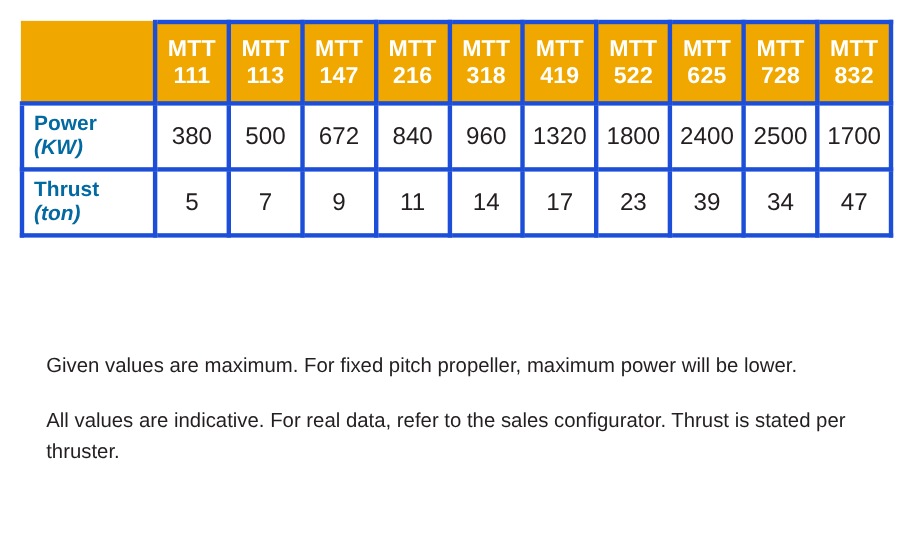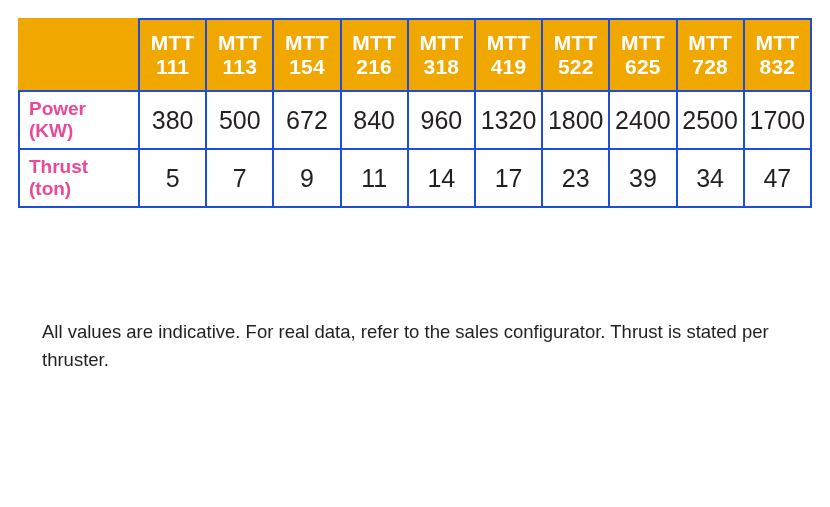--- a/index.html
+++ b/index.html
@@ -20,21 +20,21 @@
   }
   table.spec {
     position: absolute;
     left: 18px;
     top: 18px;
     border-collapse: collapse;
     table-layout: fixed;
     width: 794px;
   }
   table.spec th, table.spec td {
-    border: 2px solid #1d4ed8;
+    border: 4px solid #1d4ed8;
     padding: 0;
     margin: 0;
   }
   
   table.spec thead th {
     background: #F0A800;
     color: #ffffff;
     font-weight: bold;
     font-size: 21px;
     line-height: 1.12;
@@ -48,39 +48,40 @@
     border-left: 2px solid #F0A800;
     border-top: 2px solid #F0A800;
     width: 118px;
   }
   .hdr-line1 { display: block; }
   .hdr-line2 { display: block; }
 
   
   table.spec tbody th.rowlabel {
     background: #ffffff;
-    color: #ec4899;
+    color: #0369a1;
     font-weight: bold;
     font-size: 19px;
     line-height: 1.14;
     text-align: left;
     vertical-align: middle;
     padding-left: 9px;
     height: 56px;
     width: 118px;
   }
   table.spec tbody th.rowlabel .unit {
     display: block;
     font-weight: bold;
     font-size: 19px;
+    font-style: italic;
   }
   table.spec tbody td {
     background: #ffffff;
     color: #231f20;
-    font-size: 25px;
+    font-size: 22px;
     text-align: center;
     vertical-align: middle;
     font-weight: normal;
     height: 56px;
   }
   .notes {
     position: absolute;
     left: 42px;
     top: 318px;
     width: 730px;
@@ -106,21 +107,21 @@
         <th>
           <span class="hdr-line1">MTT</span>
           <span class="hdr-line2">111</span>
         </th>
         <th>
           <span class="hdr-line1">MTT</span>
           <span class="hdr-line2">113</span>
         </th>
         <th>
           <span class="hdr-line1">MTT</span>
-          <span class="hdr-line2">154</span>
+          <span class="hdr-line2">147</span>
         </th>
         <th>
           <span class="hdr-line1">MTT</span>
           <span class="hdr-line2">216</span>
         </th>
         <th>
           <span class="hdr-line1">MTT</span>
           <span class="hdr-line2">318</span>
         </th>
         <th>
@@ -179,16 +180,17 @@
         <td>23</td>
         <td>39</td>
         <td>34</td>
         <td>47</td>
       </tr>
 
     </tbody>
   </table>
 
   <div class="notes">
+    <p>Given values are maximum. For fixed pitch propeller, maximum power will be lower.</p>
     <p>All values are indicative. For real data, refer to the sales configurator. Thrust is stated per thruster.</p>
   </div>
 
 </div>
 
 </body></html>

